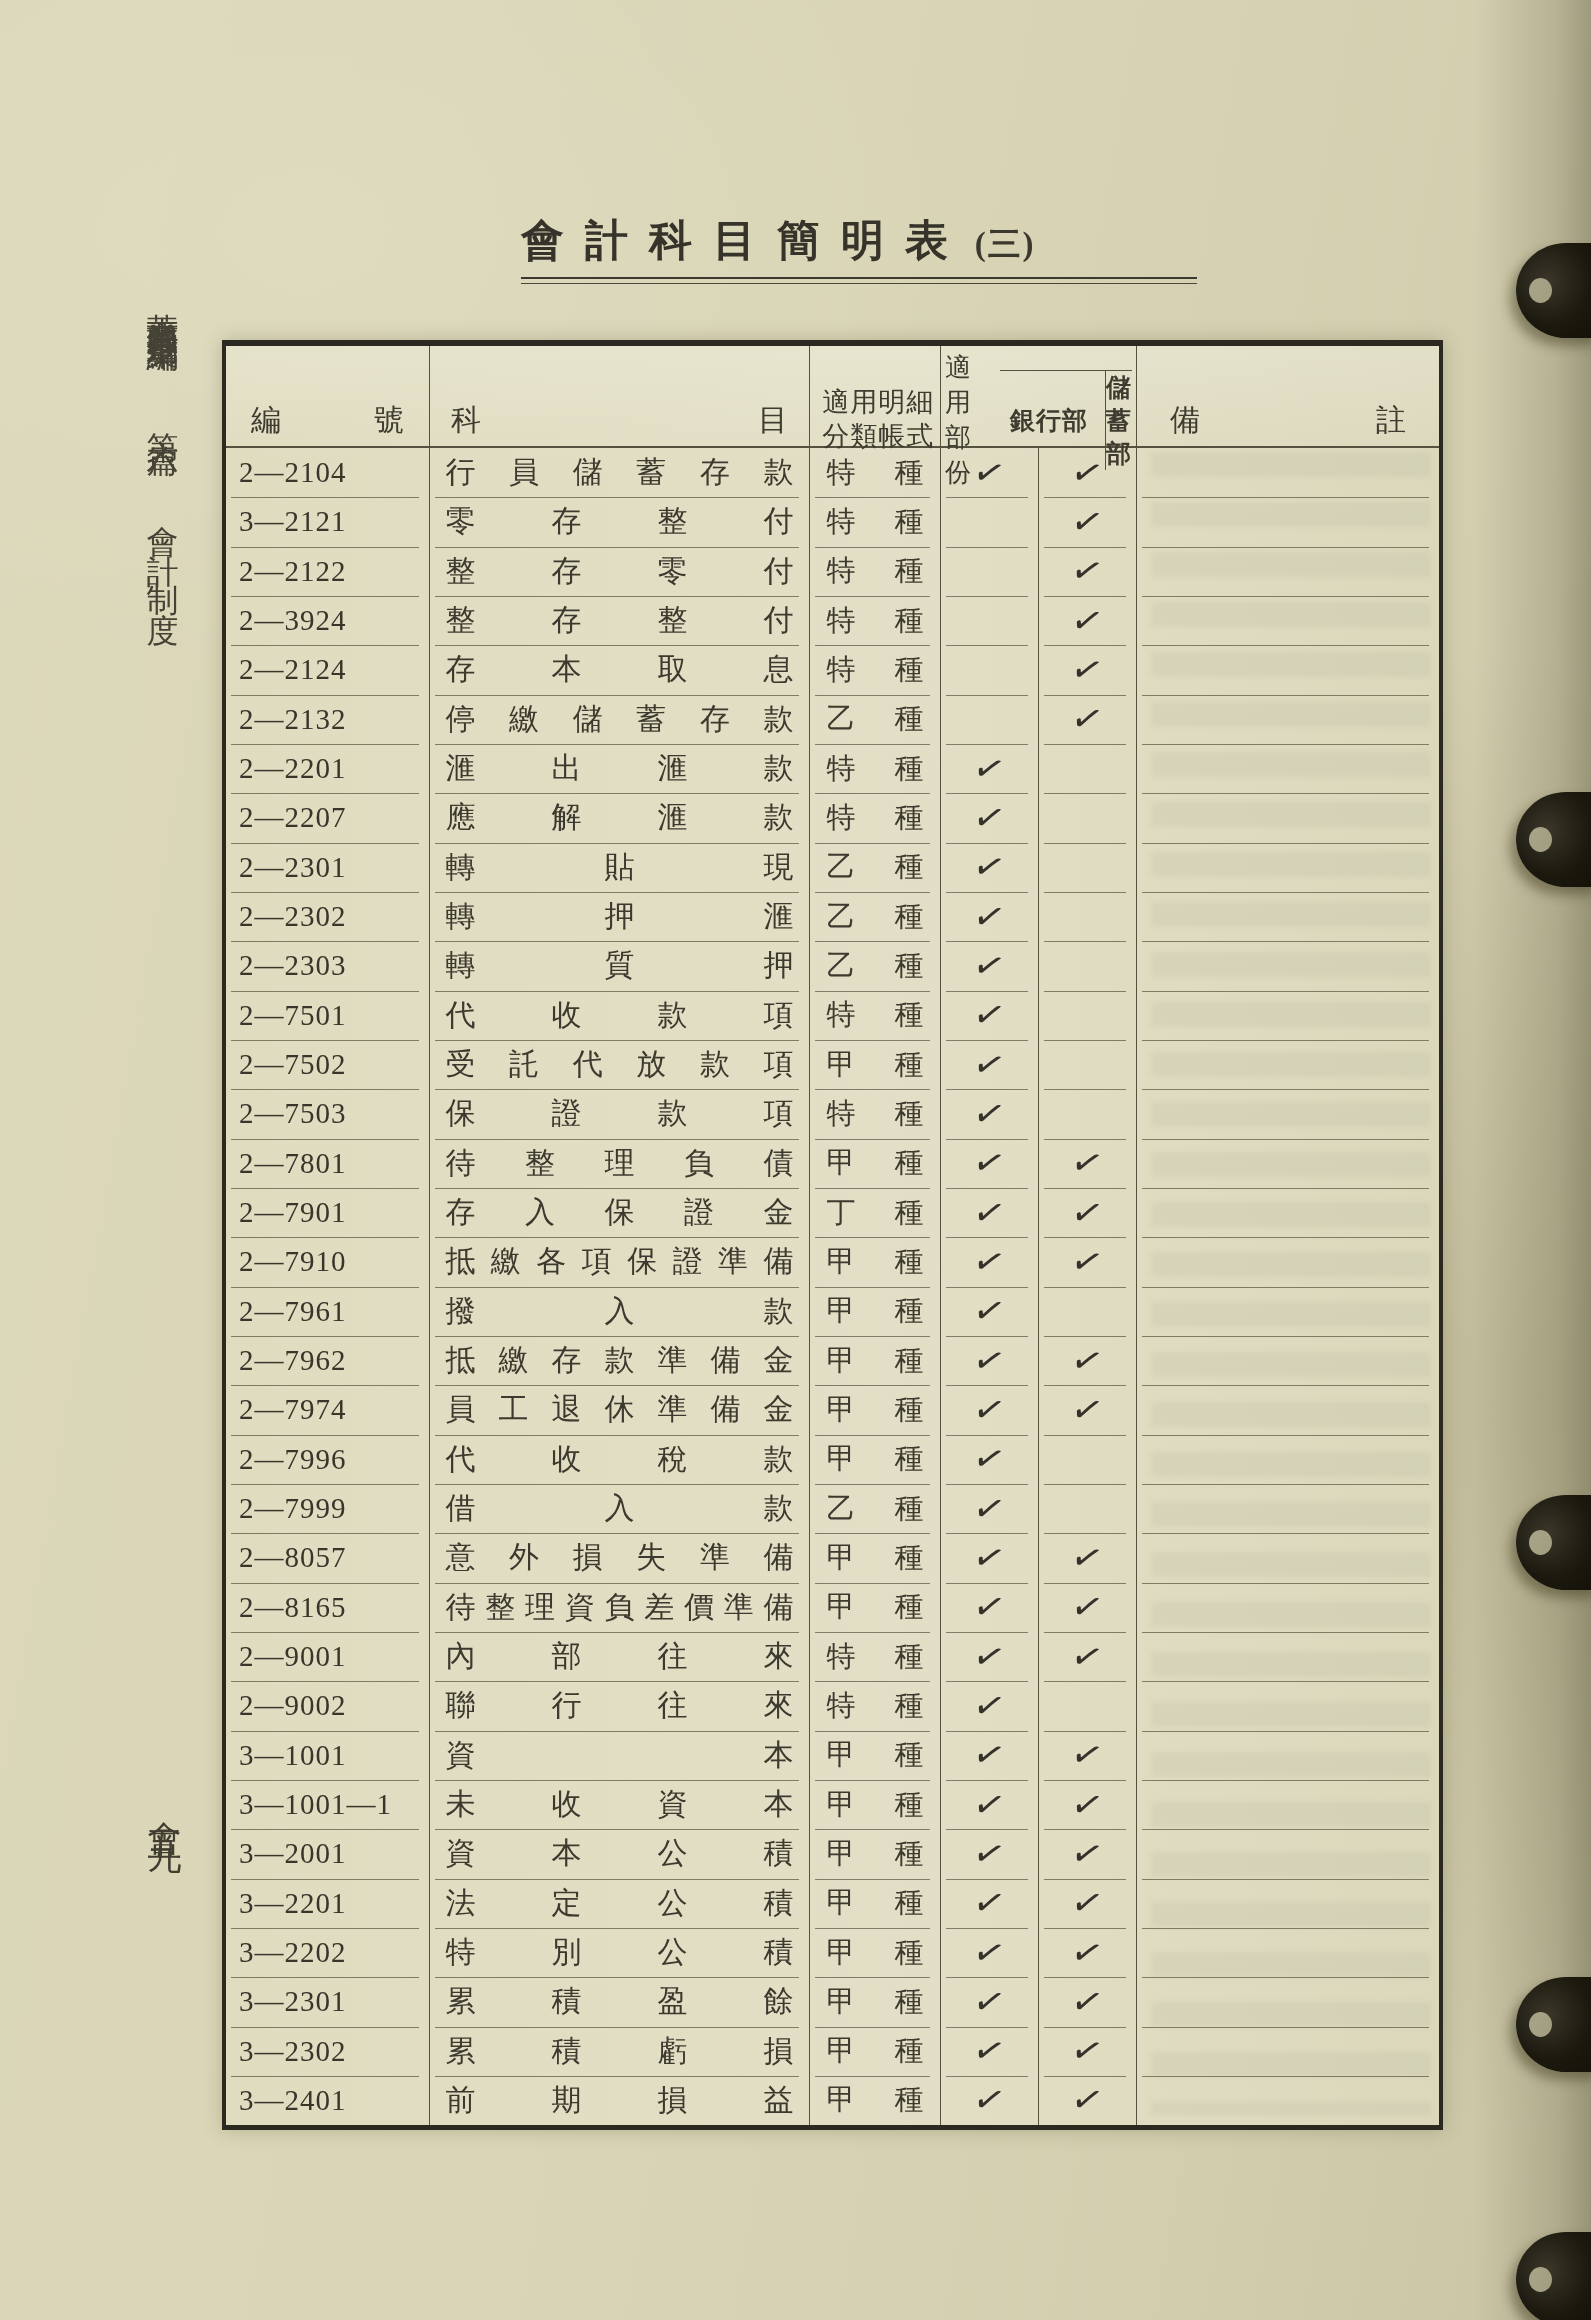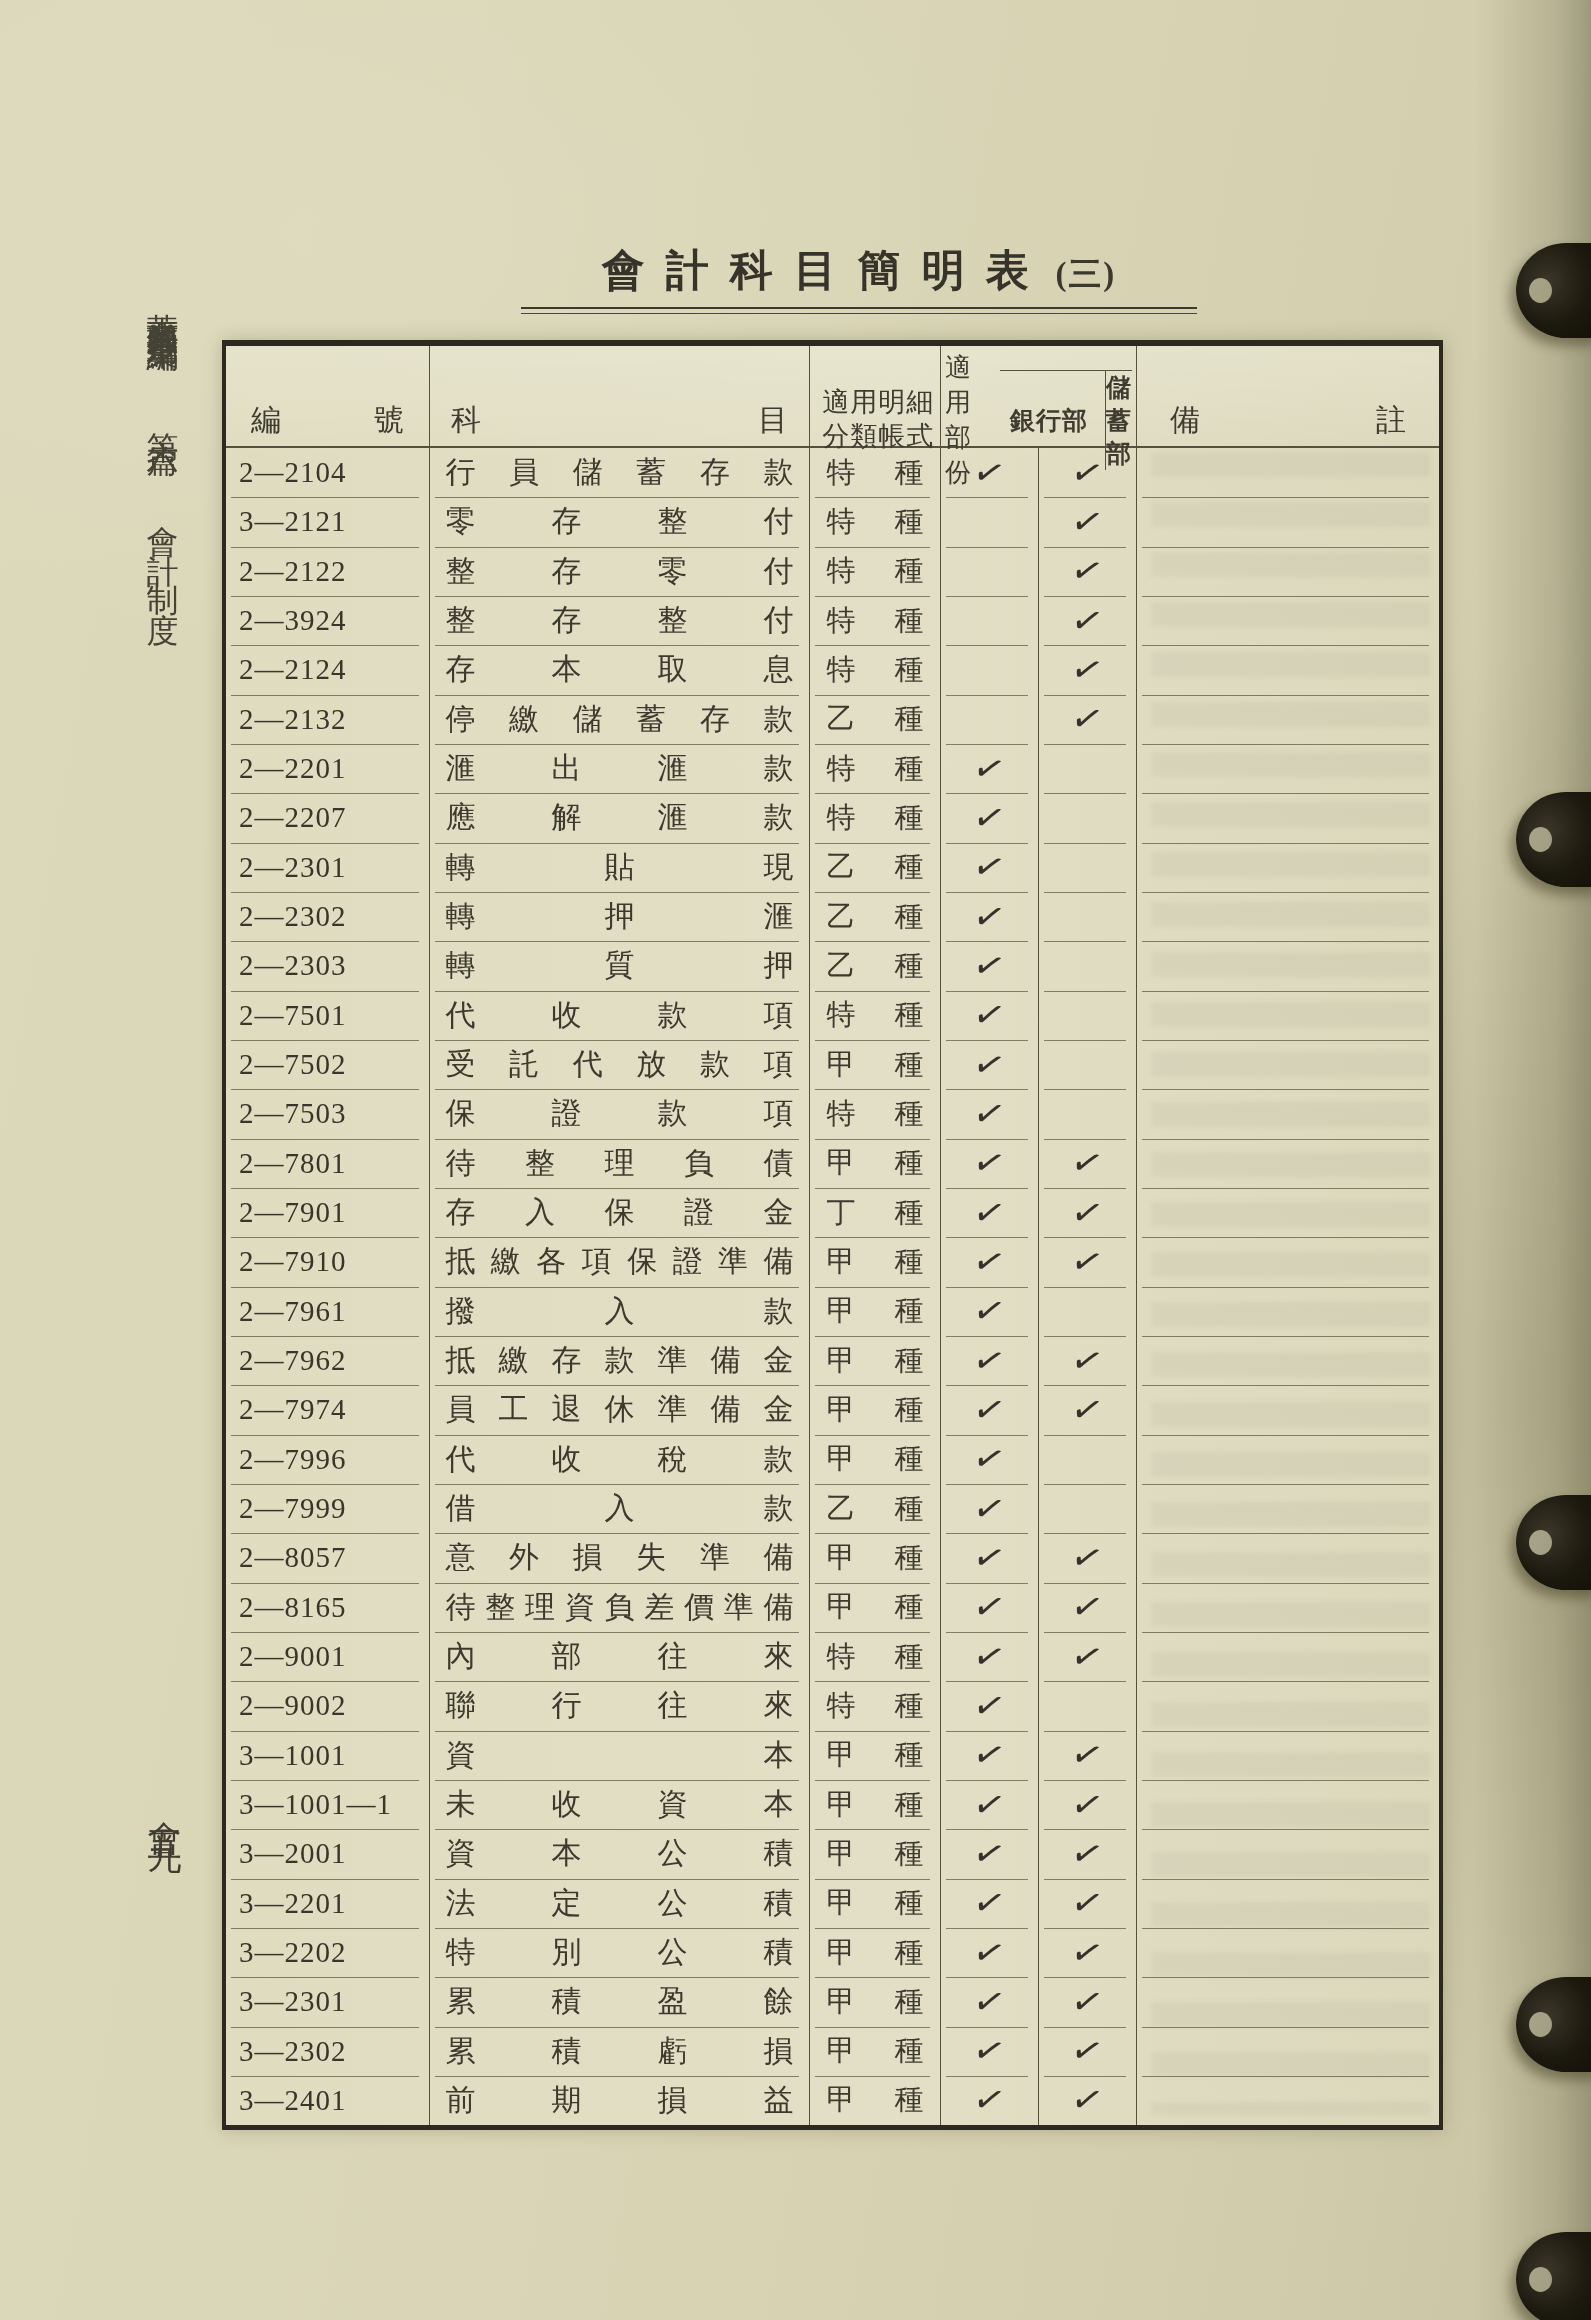--- a/index.html
+++ b/index.html
@@ -22,21 +22,21 @@
     font-family:"Liberation Serif","DejaVu Serif",serif;
     color:var(--ink);
   }
   .page::after{ 
     content:"";position:absolute;top:0;right:0;width:116px;height:100%;
     background:linear-gradient(to right, rgba(0,0,0,0), rgba(60,52,25,.18) 70%, rgba(40,34,14,.30));
     pointer-events:none;
   }
 
   
-  .title-wrap{position:absolute;left:521px;top:242px;width:676px;text-align:center;}
+  .title-wrap{position:absolute;left:521px;top:212px;width:676px;}
   .title-text{
     font-size:43px;font-weight:bold;letter-spacing:21px;white-space:nowrap;
     color:#35332a;
   }
   .title-suffix{font-size:33px;font-weight:bold;letter-spacing:1.9px;margin-left:5.8px;}
   .title-rule{
     margin-top:6.8px;height:3.9px;
     border-top:2.9px solid #3c3930;border-bottom:1.9px solid #4a473b;
   }
 

